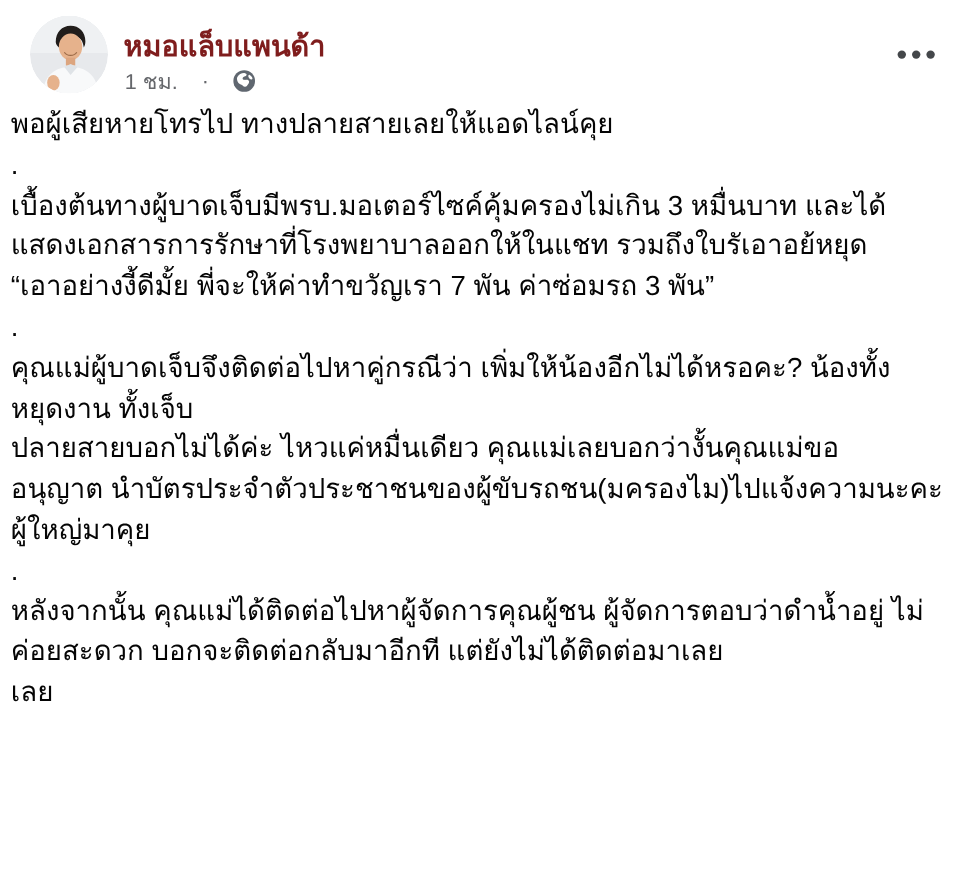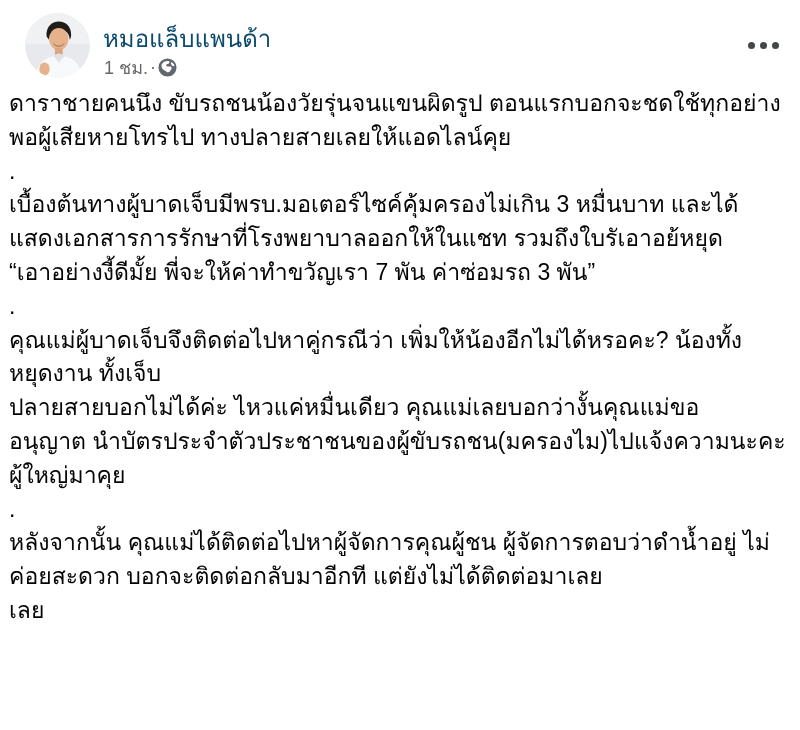--- a/index.html
+++ b/index.html
@@ -25,32 +25,32 @@
     border-radius: 50%;
     overflow: hidden;
     cursor: pointer;
   }
   .avatar svg { display: block; width: 100%; height: 100%; }
   .page-name {
     position: absolute;
     left: 103px;
     top: 19px;
     font-size: 24px;
-    font-weight: 400;
-    color: #0c4a6e;
+    font-weight: 700;
+    color: #7f1d1d;
     cursor: pointer;
     white-space: nowrap;
   }
   .meta {
     position: absolute;
     left: 104px;
     top: 53px;
     display: flex;
     align-items: center;
-    gap: 2px;
+    gap: 20px;
     font-size: 18px;
     color: #65676B;
   }
   .meta .sep { color: #65676B; }
   .globe { display: inline-flex; width: 19px; height: 19px; }
   .globe svg { width: 100%; height: 100%; }
   .more-btn {
     position: absolute;
     left: 742px;
     top: 33px;
@@ -125,21 +125,20 @@
     </span>
   </div>
 
   <div class="more-btn">
     <span class="dot"></span>
     <span class="dot"></span>
     <span class="dot"></span>
   </div>
 
   <div class="post-body">
-      <div class="post-line">ดาราชายคนนึง ขับรถชนน้องวัยรุ่นจนแขนผิดรูป ตอนแรกบอกจะชดใช้ทุกอย่าง</div>
       <div class="post-line">พอผู้เสียหายโทรไป ทางปลายสายเลยให้แอดไลน์คุย</div>
       <div class="post-line">.</div>
       <div class="post-line">เบื้องต้นทางผู้บาดเจ็บมีพรบ.มอเตอร์ไซค์คุ้มครองไม่เกิน 3 หมื่นบาท และได้</div>
       <div class="post-line">แสดงเอกสารการรักษาที่โรงพยาบาลออกให้ในแชท รวมถึงใบรัเอาอย้หยุด</div>
       <div class="post-line">“เอาอย่างงี้ดีมั้ย พี่จะให้ค่าทำขวัญเรา 7 พัน ค่าซ่อมรถ 3 พัน”</div>
       <div class="post-line">.</div>
       <div class="post-line">คุณแม่ผู้บาดเจ็บจึงติดต่อไปหาคู่กรณีว่า เพิ่มให้น้องอีกไม่ได้หรอคะ? น้องทั้ง</div>
       <div class="post-line">หยุดงาน ทั้งเจ็บ</div>
       <div class="post-line">ปลายสายบอกไม่ได้ค่ะ ไหวแค่หมื่นเดียว คุณแม่เลยบอกว่างั้นคุณแม่ขอ</div>
       <div class="post-line">อนุญาต นำบัตรประจำตัวประชาชนของผู้ขับรถชน(มครองไม)ไปแจ้งความนะคะ</div>

